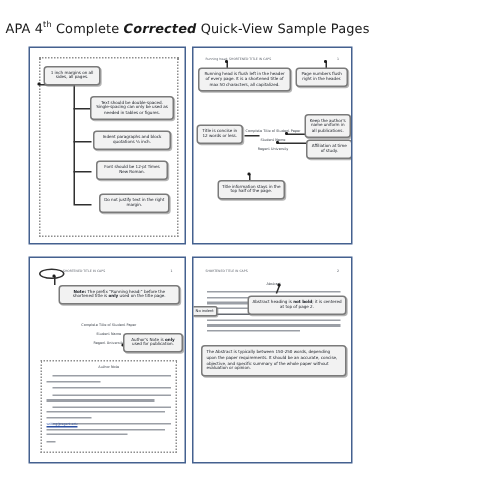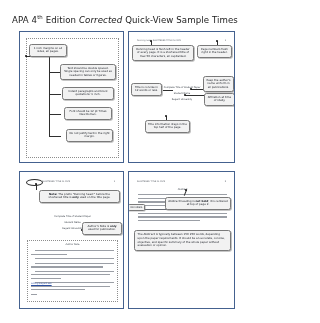--- a/index.html
+++ b/index.html
@@ -11,21 +11,21 @@
   }
   #doc{position:relative;width:250px;height:323px;}
 
   .title{
     position:absolute;left:0;top:14px;width:250px;
     text-align:center;font-size:8.6px;color:#1a1a1a;
     font-family:"DejaVu Sans", sans-serif;
     letter-spacing:.1px;white-space:nowrap;
   }
   .title .sup{font-size:5.4px;vertical-align:super;}
-  .title .corr{font-style:italic;font-weight:normal;text-align:right;}
+  .title .corr{font-style:italic;font-weight:bold;text-align:right;}
 
   
   .grid{position:absolute;left:19px;top:31px;width:216px;height:278px;}
   .page{
     position:absolute;background:#fff;
     border:1.1px solid #44618f;
     box-sizing:border-box;
     overflow:hidden;
   }
   #p-tl{left:0;top:0;width:105px;height:132px;}
@@ -89,21 +89,21 @@
     box-shadow:0.6px 0.6px 0 rgba(120,120,120,.5);
   }
   .authblock{position:absolute;text-align:center;}
 </style>
 </head>
 <body>
 
 <div id="doc">
 
   <div class="title">
-    <span>APA 4</span><span class="sup">th</span><span> Edition </span><span class="corr">Corrected</span><span> Quick-View Sample Times</span>
+    <span>APA 4</span><span class="sup">th</span><span> Complete </span><span class="corr">Corrected</span><span> Quick-View Sample Pages</span>
   </div>
 
   <div class="grid">
 
     <div class="page" id="p-tl">
       <div class="margin-guide" style="left:6px;top:6px;width:93px;height:120px;"></div>
 
       <div class="leader v" style="left:28.5px;top:24px;height:80px;"></div>
       <div class="leader h" style="left:6px;top:24px;width:23px;"></div>
       <div class="dot" style="left:5px;top:23.2px;"></div>

